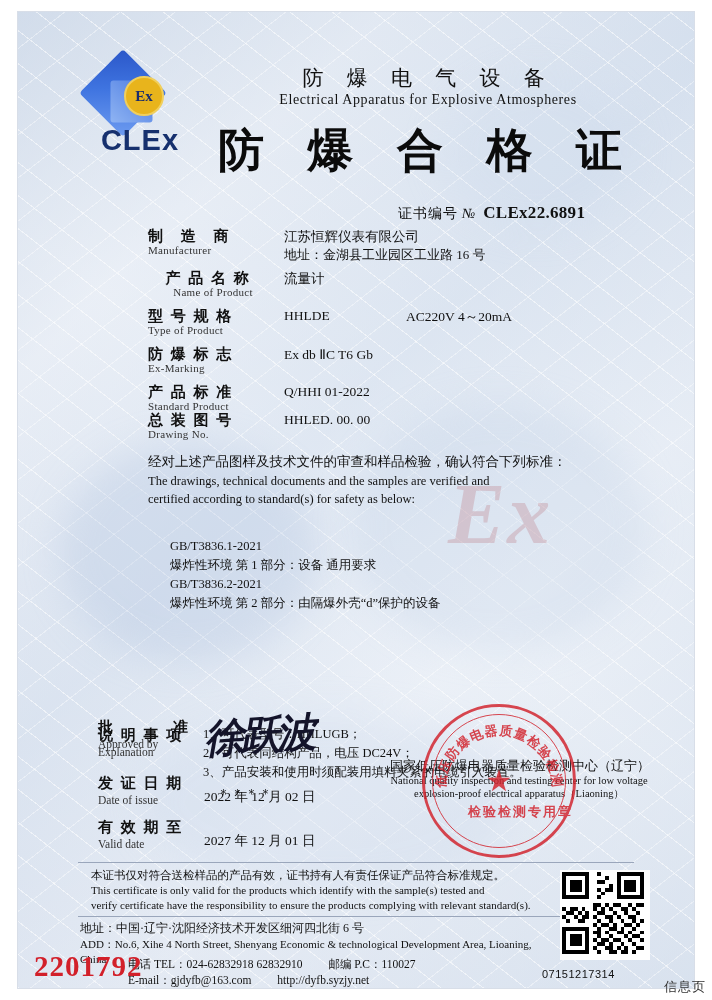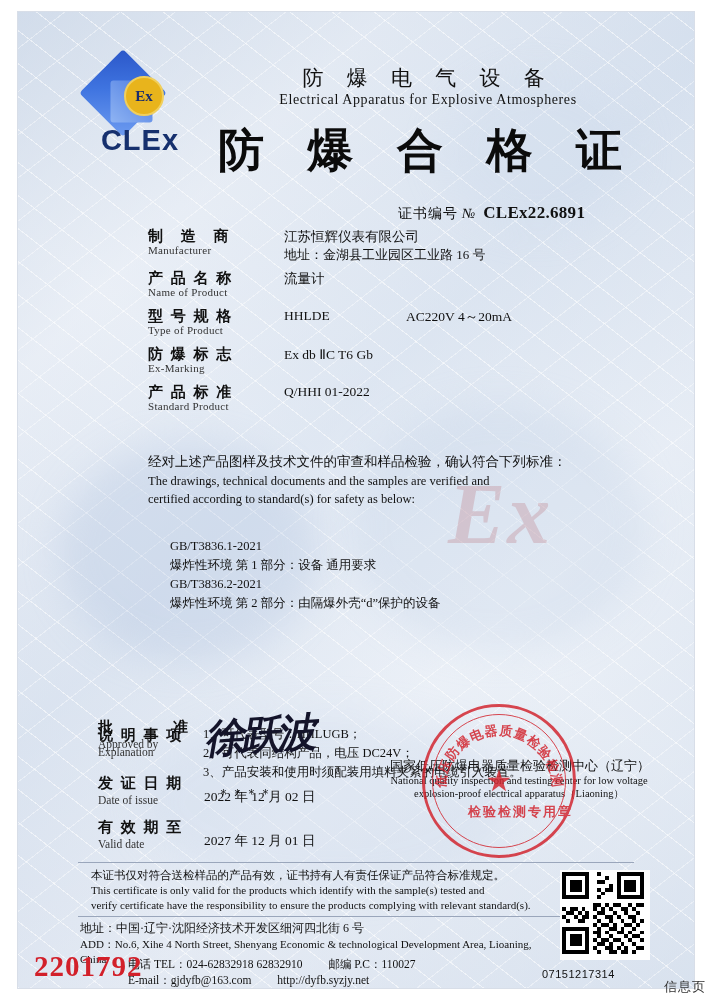--- a/index.html
+++ b/index.html
@@ -576,21 +576,21 @@
       <span class="certno-label">证书编号</span><span class="certno-no">№</span><span class="certno-val">CLEx22.6891</span>
     </div>
 
     <div class="field" style="top:215px;">
       <div class="f-label-cn sp3">制 造 商</div>
       <div class="f-label-en">Manufacturer</div>
       <div class="f-value">江苏恒辉仪表有限公司</div>
       <div class="f-value2">地址：金湖县工业园区工业路 16 号</div>
     </div>
 
-    <div class="field" style="top:257px;">
+    <div class="field" style="top:257px;text-align:center;">
       <div class="f-label-cn">产 品 名 称</div>
       <div class="f-label-en">Name of Product</div>
       <div class="f-value">流量计</div>
     </div>
 
     <div class="field" style="top:295px;">
       <div class="f-label-cn">型 号 规 格</div>
       <div class="f-label-en">Type of Product</div>
       <div class="f-value">HHLDE</div>
       <div class="f-value-right">AC220V 4～20mA</div>
@@ -601,20 +601,25 @@
       <div class="f-label-en">Ex-Marking</div>
       <div class="f-value">Ex db ⅡC T6 Gb</div>
     </div>
 
     <div class="field" style="top:371px;">
       <div class="f-label-cn">产 品 标 准</div>
       <div class="f-label-en">Standard Product</div>
       <div class="f-value">Q/HHI 01-2022</div>
     </div>
 
+    <div class="field" style="top:399px;">
+      <div class="f-label-cn">总 装 图 号</div>
+      <div class="f-label-en">Drawing No.</div>
+      <div class="f-value">HHLED. 00. 00</div>
+    </div>
 
     <div class="verify">
       <div class="verify-cn">经对上述产品图样及技术文件的审查和样品检验，确认符合下列标准：</div>
       <div class="verify-en">The drawings, technical documents and the samples are verified and</div>
       <div class="verify-en">certified according to standard(s) for safety as below:</div>
     </div>
 
     <div class="stdlist">
       <div class="std-row">
         <div class="std-code">GB/T3836.1-2021</div>

